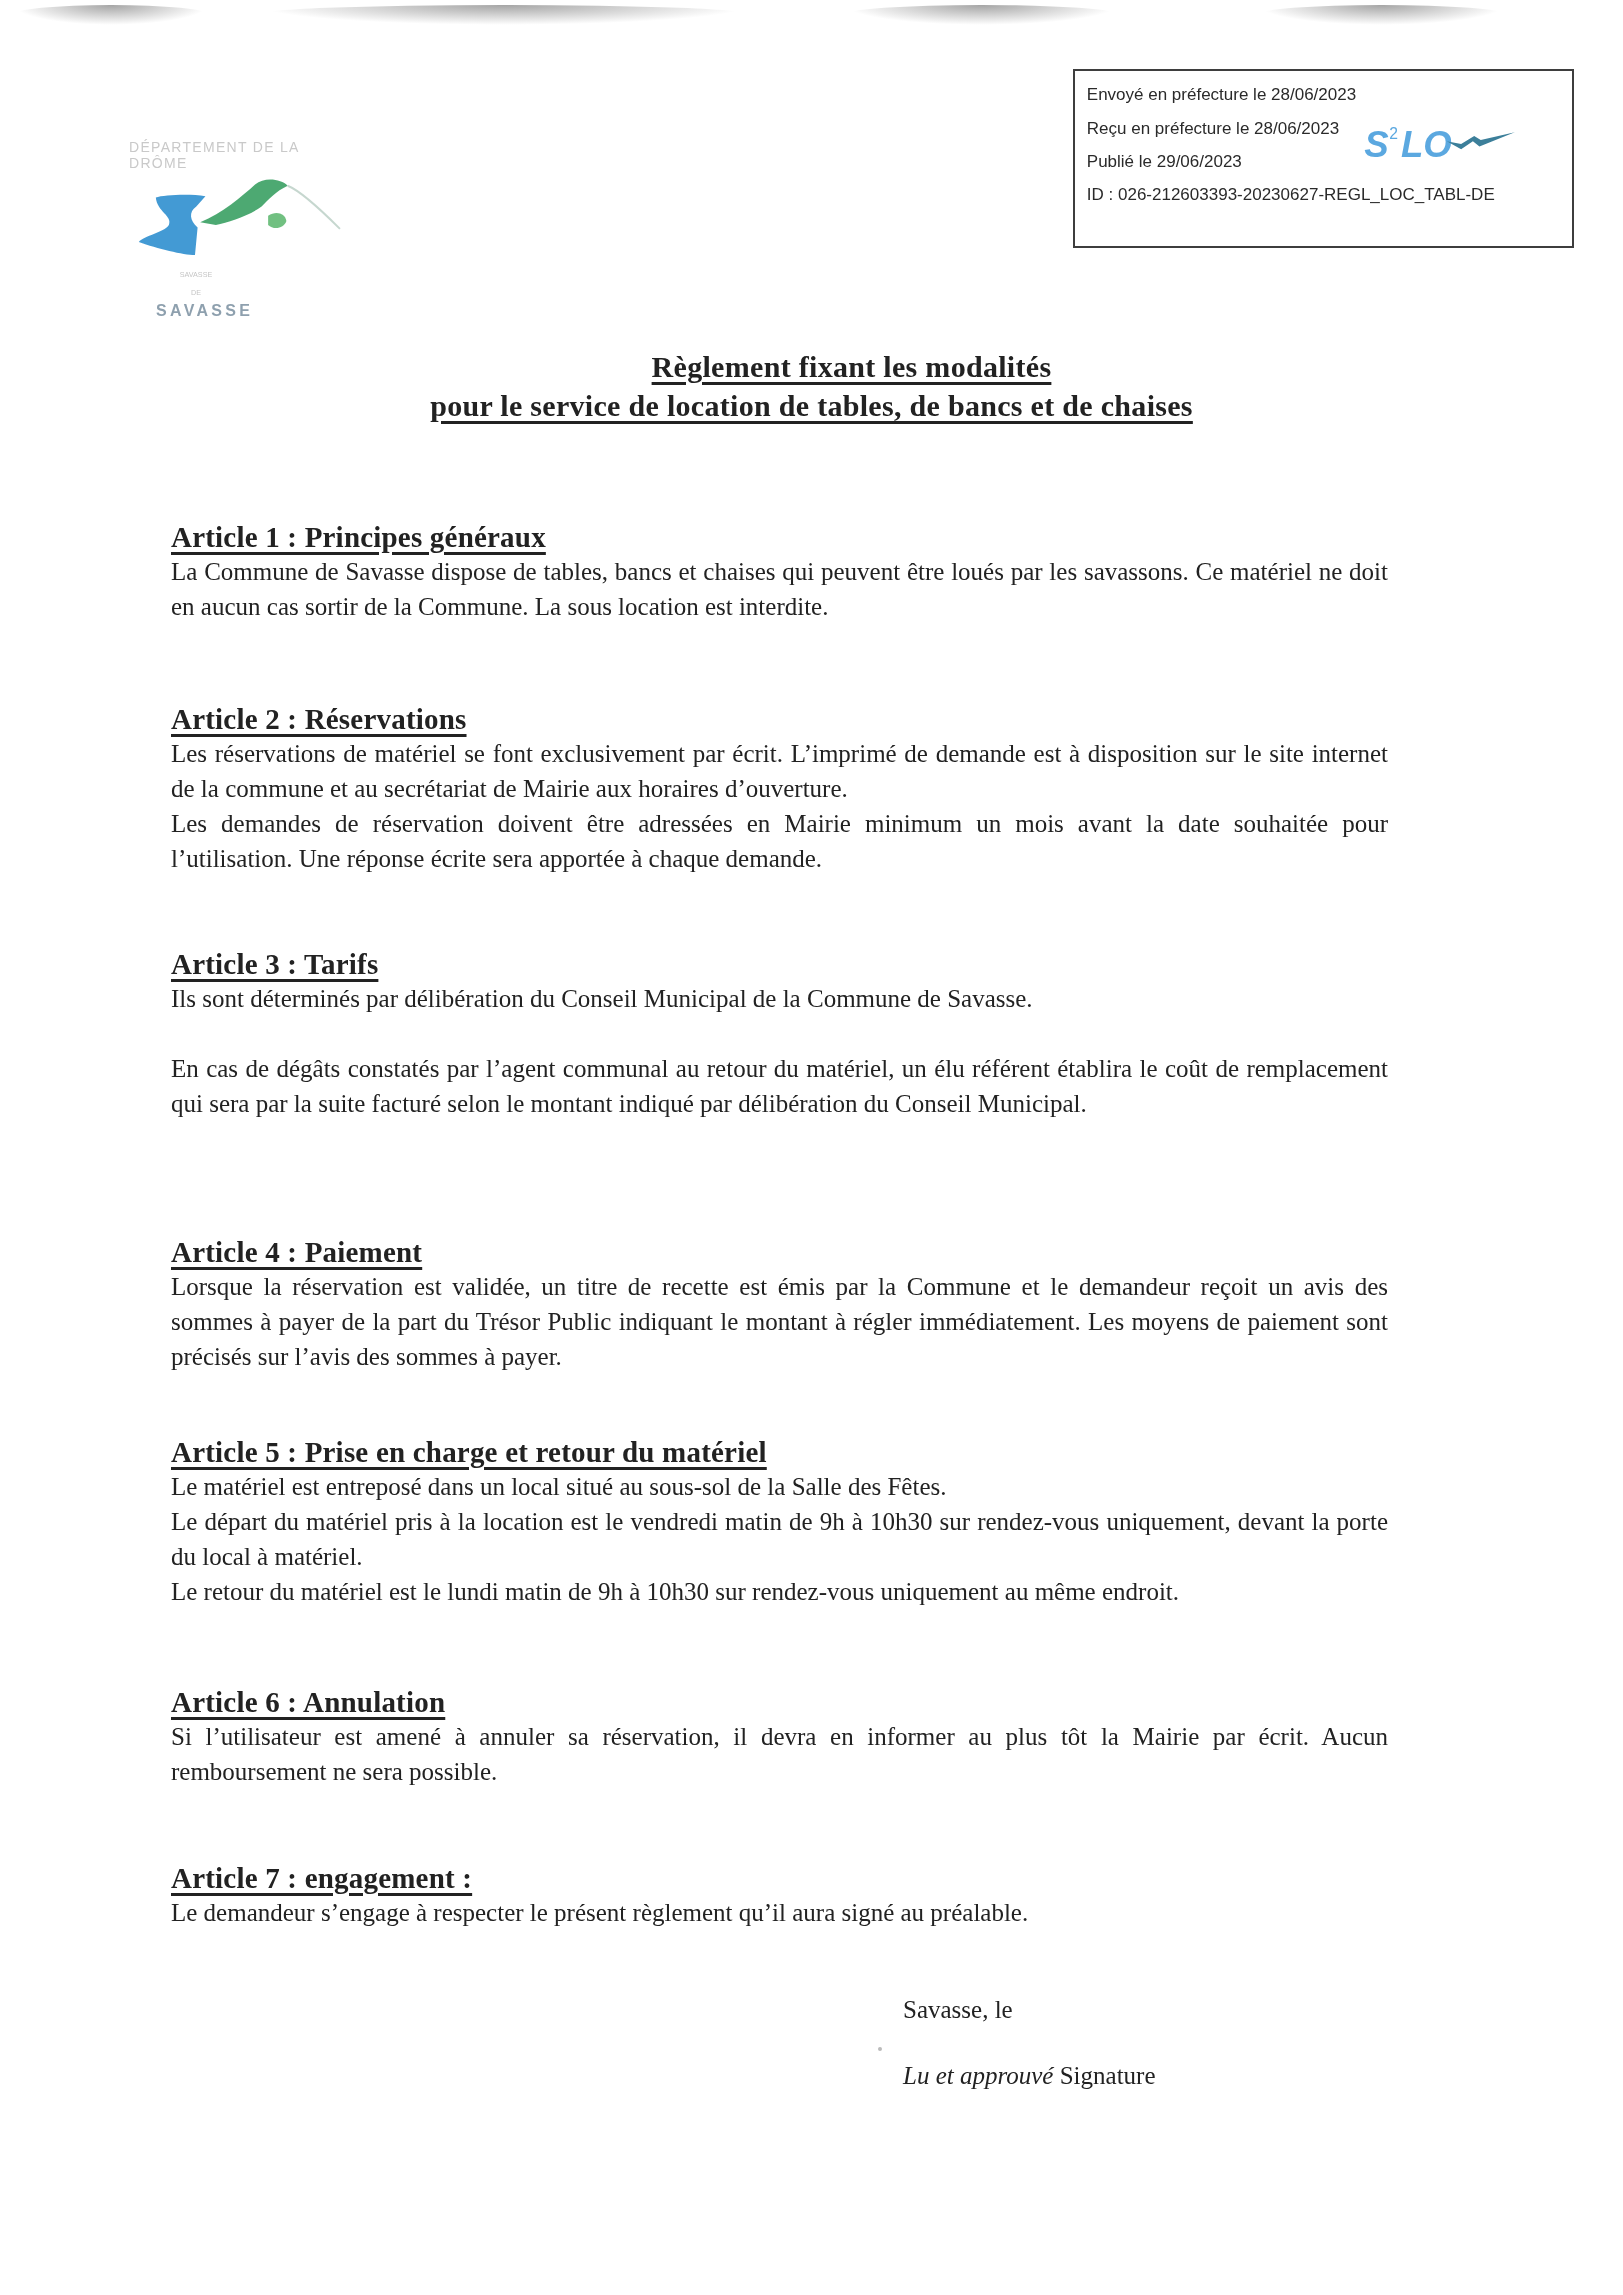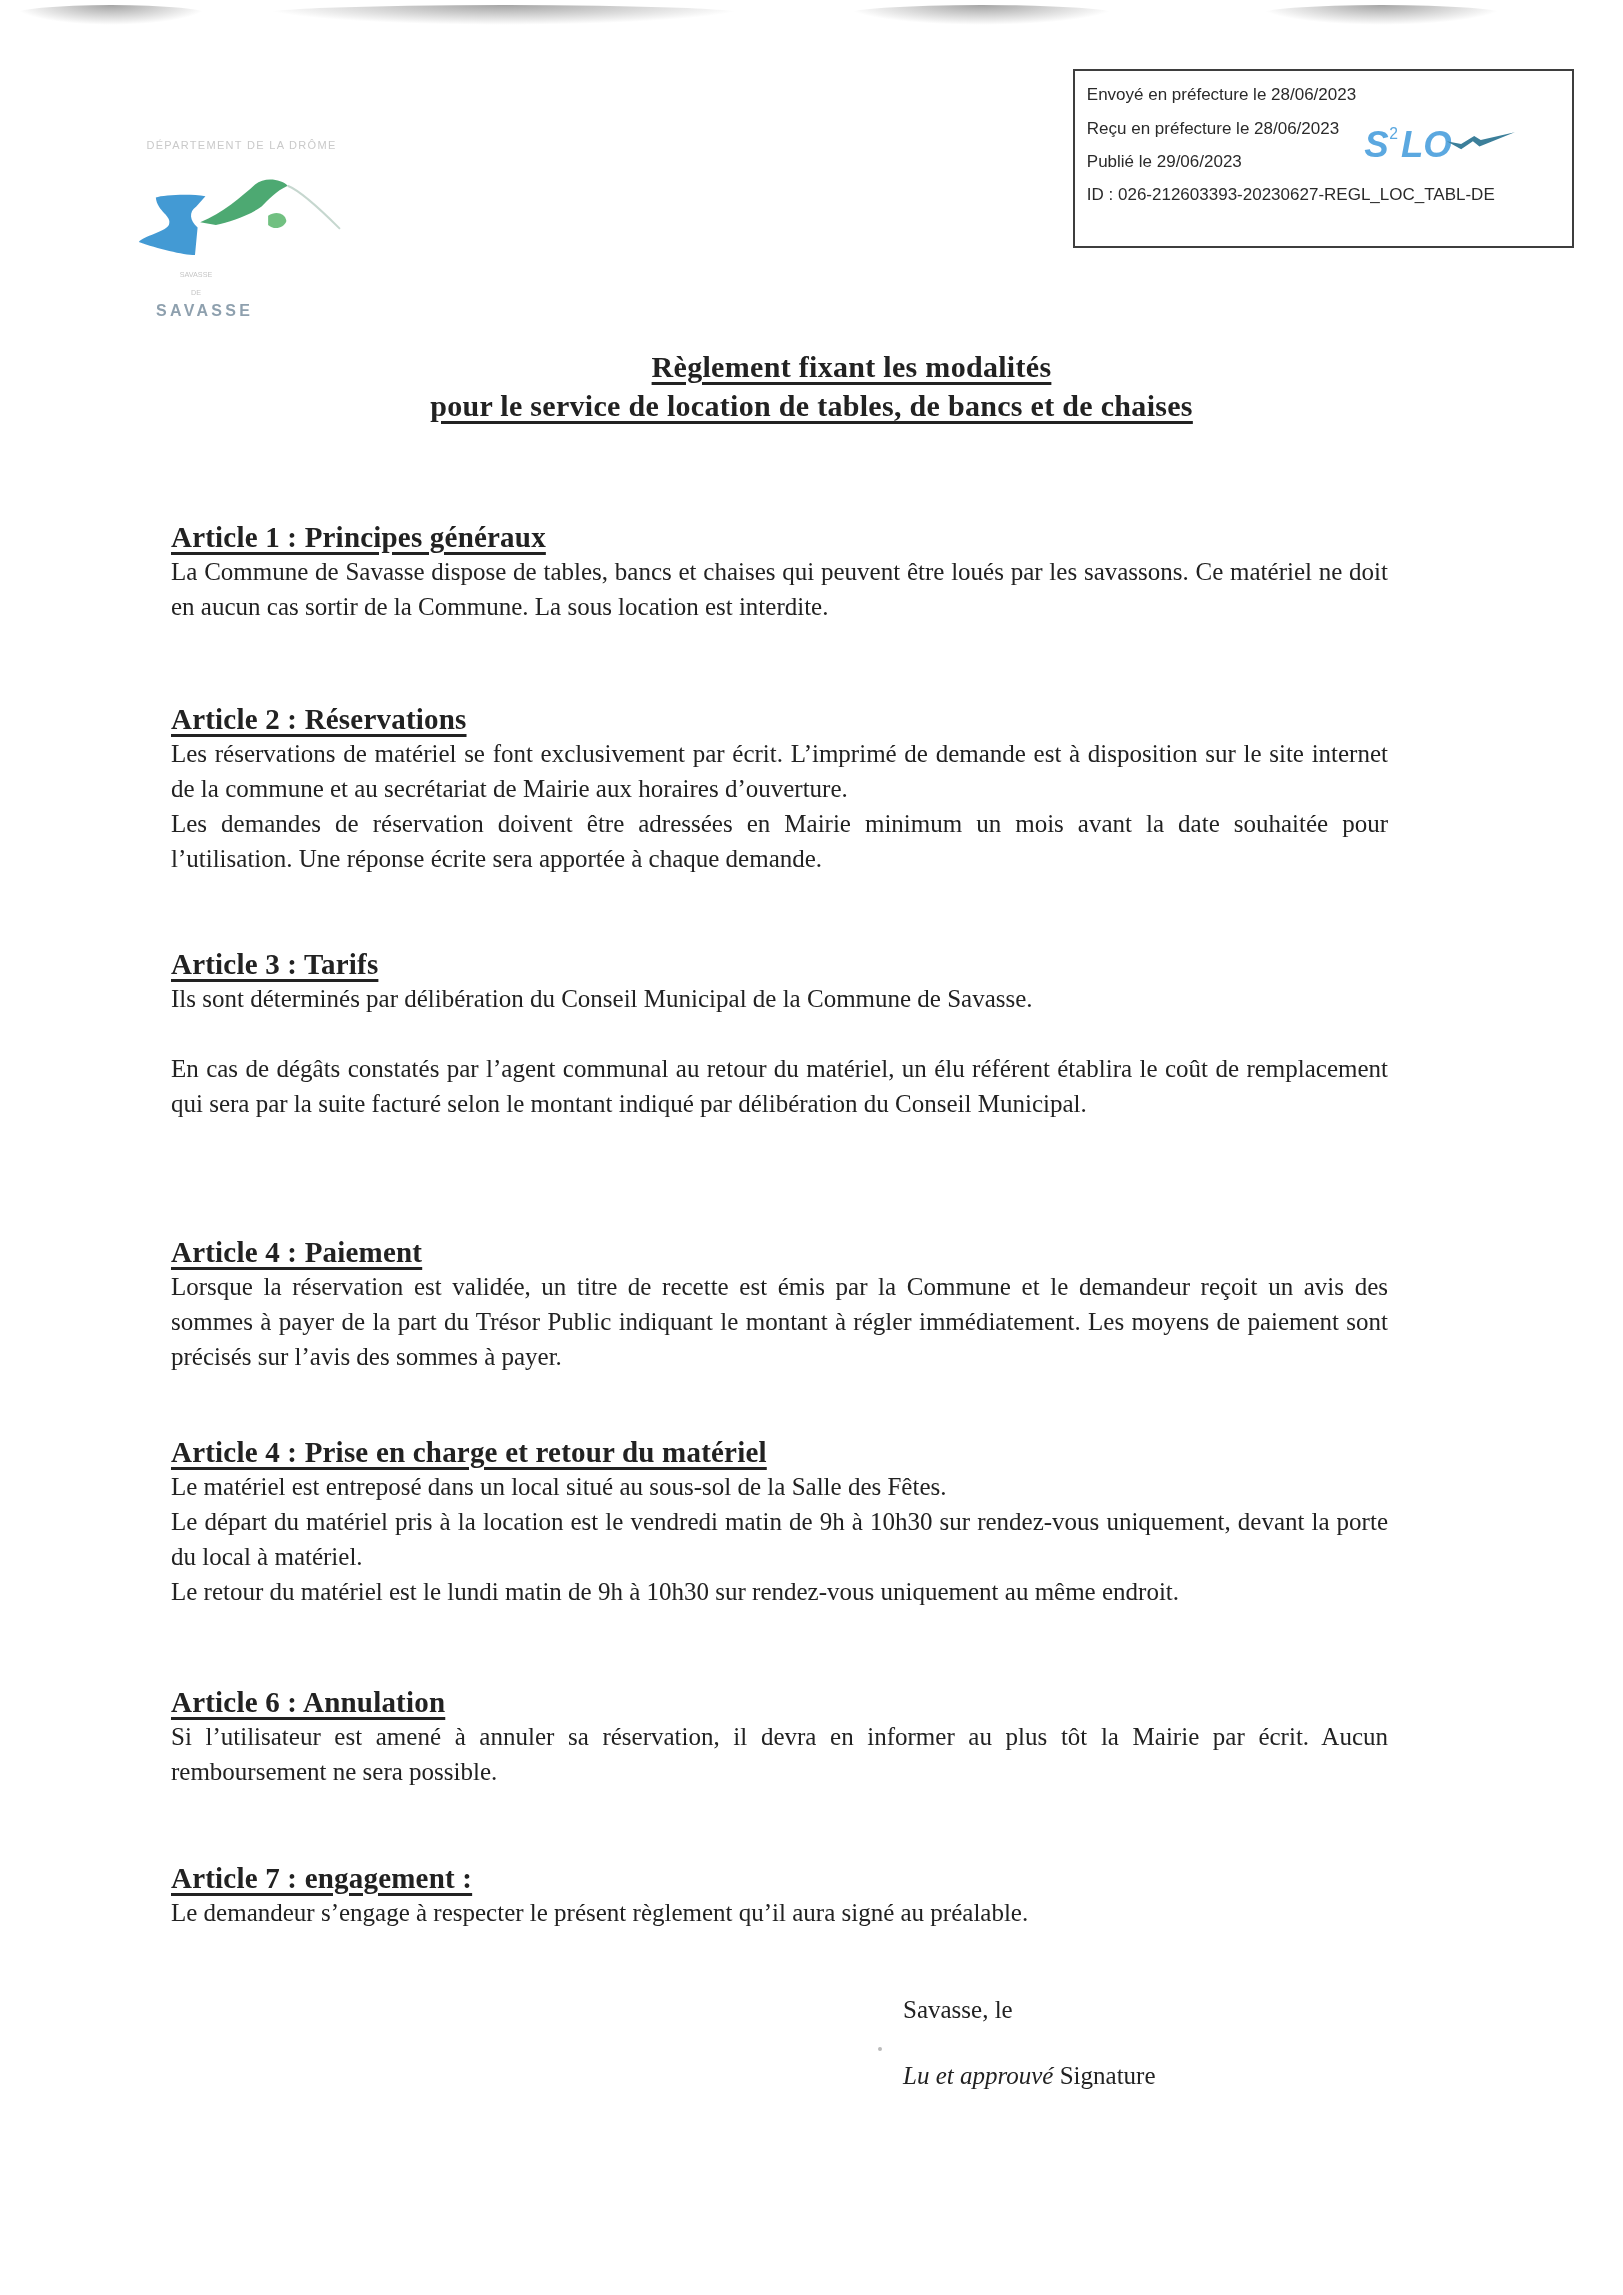--- a/index.html
+++ b/index.html
@@ -8,21 +8,21 @@
   .scan-shadow { position: absolute; top: 5.2px; height: 19.6px; border-radius: 50%; background: radial-gradient(ellipse at 50% 0%, rgba(90,90,90,0.55), rgba(255,255,255,0) 70%); }
 
   
   .stamp { position: absolute; left: 1073px; top: 69px; width: 501px; height: 179px; border: 2.6px solid #3e3e3e; box-sizing: border-box; font-family: "Liberation Sans", sans-serif; font-size: 17px; color: #2a2a2a; }
   .stamp .line { position: absolute; left: 11.8px; white-space: nowrap; }
   .stamp .l1 { top: 14.4px; } .stamp .l2 { top: 48px; } .stamp .l3 { top: 81px; } .stamp .l4 { top: 114px; }
   .s2low { position: absolute; left: 288px; top: 48px; width: 157px; height: 46px; }
 
   
   .logo { position: absolute; left: 124px; top: 131px; width: 236px; height: 209px; }
-  .logo .dept { position: absolute; top: 7.9px; left: 13px; width: 209px; text-align: center; font-family: "Liberation Sans", sans-serif; font-size: 11px; color: #c9c9c9; letter-spacing: 1.3px; }
+  .logo .dept { position: absolute; top: 7.9px; left: 5px; width: 209px; font-family: "Liberation Sans", sans-serif; font-size: 14px; color: #c9c9c9; letter-spacing: 1.3px; }
   .logo .mairie { position: absolute; top: 139px; left: 26px; width: 92px; text-align: center; font-family: "Liberation Sans", sans-serif; font-size: 7.2px; color: #c5c5c5; }
   .logo .de { position: absolute; top: 157px; left: 26px; width: 92px; text-align: center; font-family: "Liberation Sans", sans-serif; font-size: 7.2px; color: #c5c5c5; }
   .logo .savasse { position: absolute; top: 171px; left: 18.3px; width: 111px; text-align: right; font-family: "Liberation Sans", sans-serif; font-weight: bold; font-size: 16px; color: #8ea0ae; letter-spacing: 3.3px; }
   .logo svg { position: absolute; left: 0; top: 26px; }
 
   
   .title { position: absolute; left: 0; width: 1623px; text-align: center; font-weight: bold; font-size: 30px; color: #222; letter-spacing: 0.3px; }
   .title span { text-decoration: underline; text-decoration-thickness: 2.6px; text-underline-offset: 5.2px; }
   .t1 { top: 350px; padding-left: 40px; } .t2 { top: 389px; }
 
@@ -89,21 +89,21 @@
   <p>Ils sont déterminés par délibération du Conseil Municipal de la Commune de Savasse.</p>
   <p class="gap">En cas de dégâts constatés par l’agent communal au retour du matériel, un élu référent établira le coût de remplacement qui sera par la suite facturé selon le montant indiqué par délibération du Conseil Municipal.</p>
 </div>
 
 <div class="article" style="top:1228px;margin-top:7px;">
   <h2>Article 4 : Paiement</h2>
   <p>Lorsque la réservation est validée, un titre de recette est émis par la Commune et le demandeur reçoit un avis des sommes à payer de la part du Trésor Public indiquant le montant à régler immédiatement. Les moyens de paiement sont précisés sur l’avis des sommes à payer.</p>
 </div>
 
 <div class="article" style="top:1435px;">
-  <h2>Article 4 : Prise en charge et retour du matériel</h2>
+  <h2>Article 5 : Prise en charge et retour du matériel</h2>
   <p>Le matériel est entreposé dans un local situé au sous-sol de la Salle des Fêtes.</p>
   <p>Le départ du matériel pris à la location est le vendredi matin de 9h à 10h30 sur rendez-vous uniquement, devant la porte du local à matériel.</p>
   <p>Le retour du matériel est le lundi matin de 9h à 10h30 sur rendez-vous uniquement au même endroit.</p>
 </div>
 
 <div class="article" style="top:1685px;">
   <h2>Article 6 : Annulation</h2>
   <p>Si l’utilisateur est amené à annuler sa réservation, il devra en informer au plus tôt la Mairie par écrit. Aucun remboursement ne sera possible.</p>
 </div>
 

